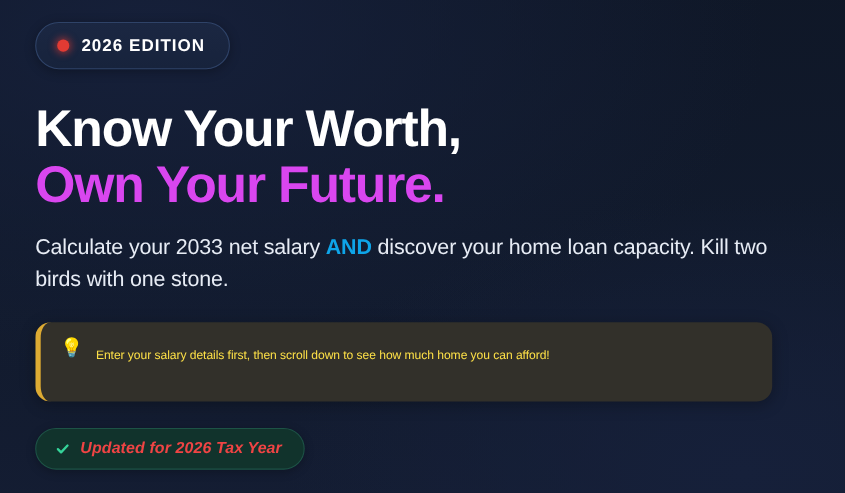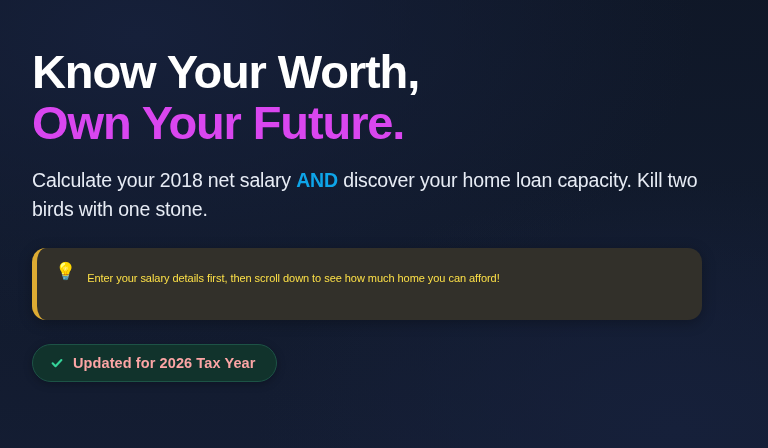--- a/index.html
+++ b/index.html
@@ -142,38 +142,43 @@
   .check-icon path {
     stroke: #35d399;
     stroke-width: 2.4;
     fill: none;
     stroke-linecap: round;
     stroke-linejoin: round;
   }
   .updated-text {
     font-size: 14.5px;
     font-weight: 800;
-    color: #fca5a5;
+    color: #ef4444;
     letter-spacing: 0.1px;
     white-space: nowrap;
+    font-style: italic;
   }
 </style>
 </head>
 <body>
 
 <div class="hero">
 
+  <div class="edition-badge">
+    <span class="edition-dot"></span>
+    <span class="edition-text">2026 EDITION</span>
+  </div>
 
   <h1 class="headline">
     <span class="headline-line-1">Know Your Worth,</span>
     <span class="headline-line-2">Own Your Future.</span>
   </h1>
 
   <p class="subtitle">
-    <span>Calculate your 2018 net salary </span><span class="emph">AND</span><span> discover your home loan capacity. Kill two birds with one stone.</span>
+    <span>Calculate your 2033 net salary </span><span class="emph">AND</span><span> discover your home loan capacity. Kill two birds with one stone.</span>
   </p>
 
   <div class="tip-card">
     <span class="tip-bulb">💡</span>
     <div class="tip-body">
       <div class="tip-desc">Enter your salary details first, then scroll down to see how much home you can afford!</div>
     </div>
   </div>
 
   <div class="updated-badge">

